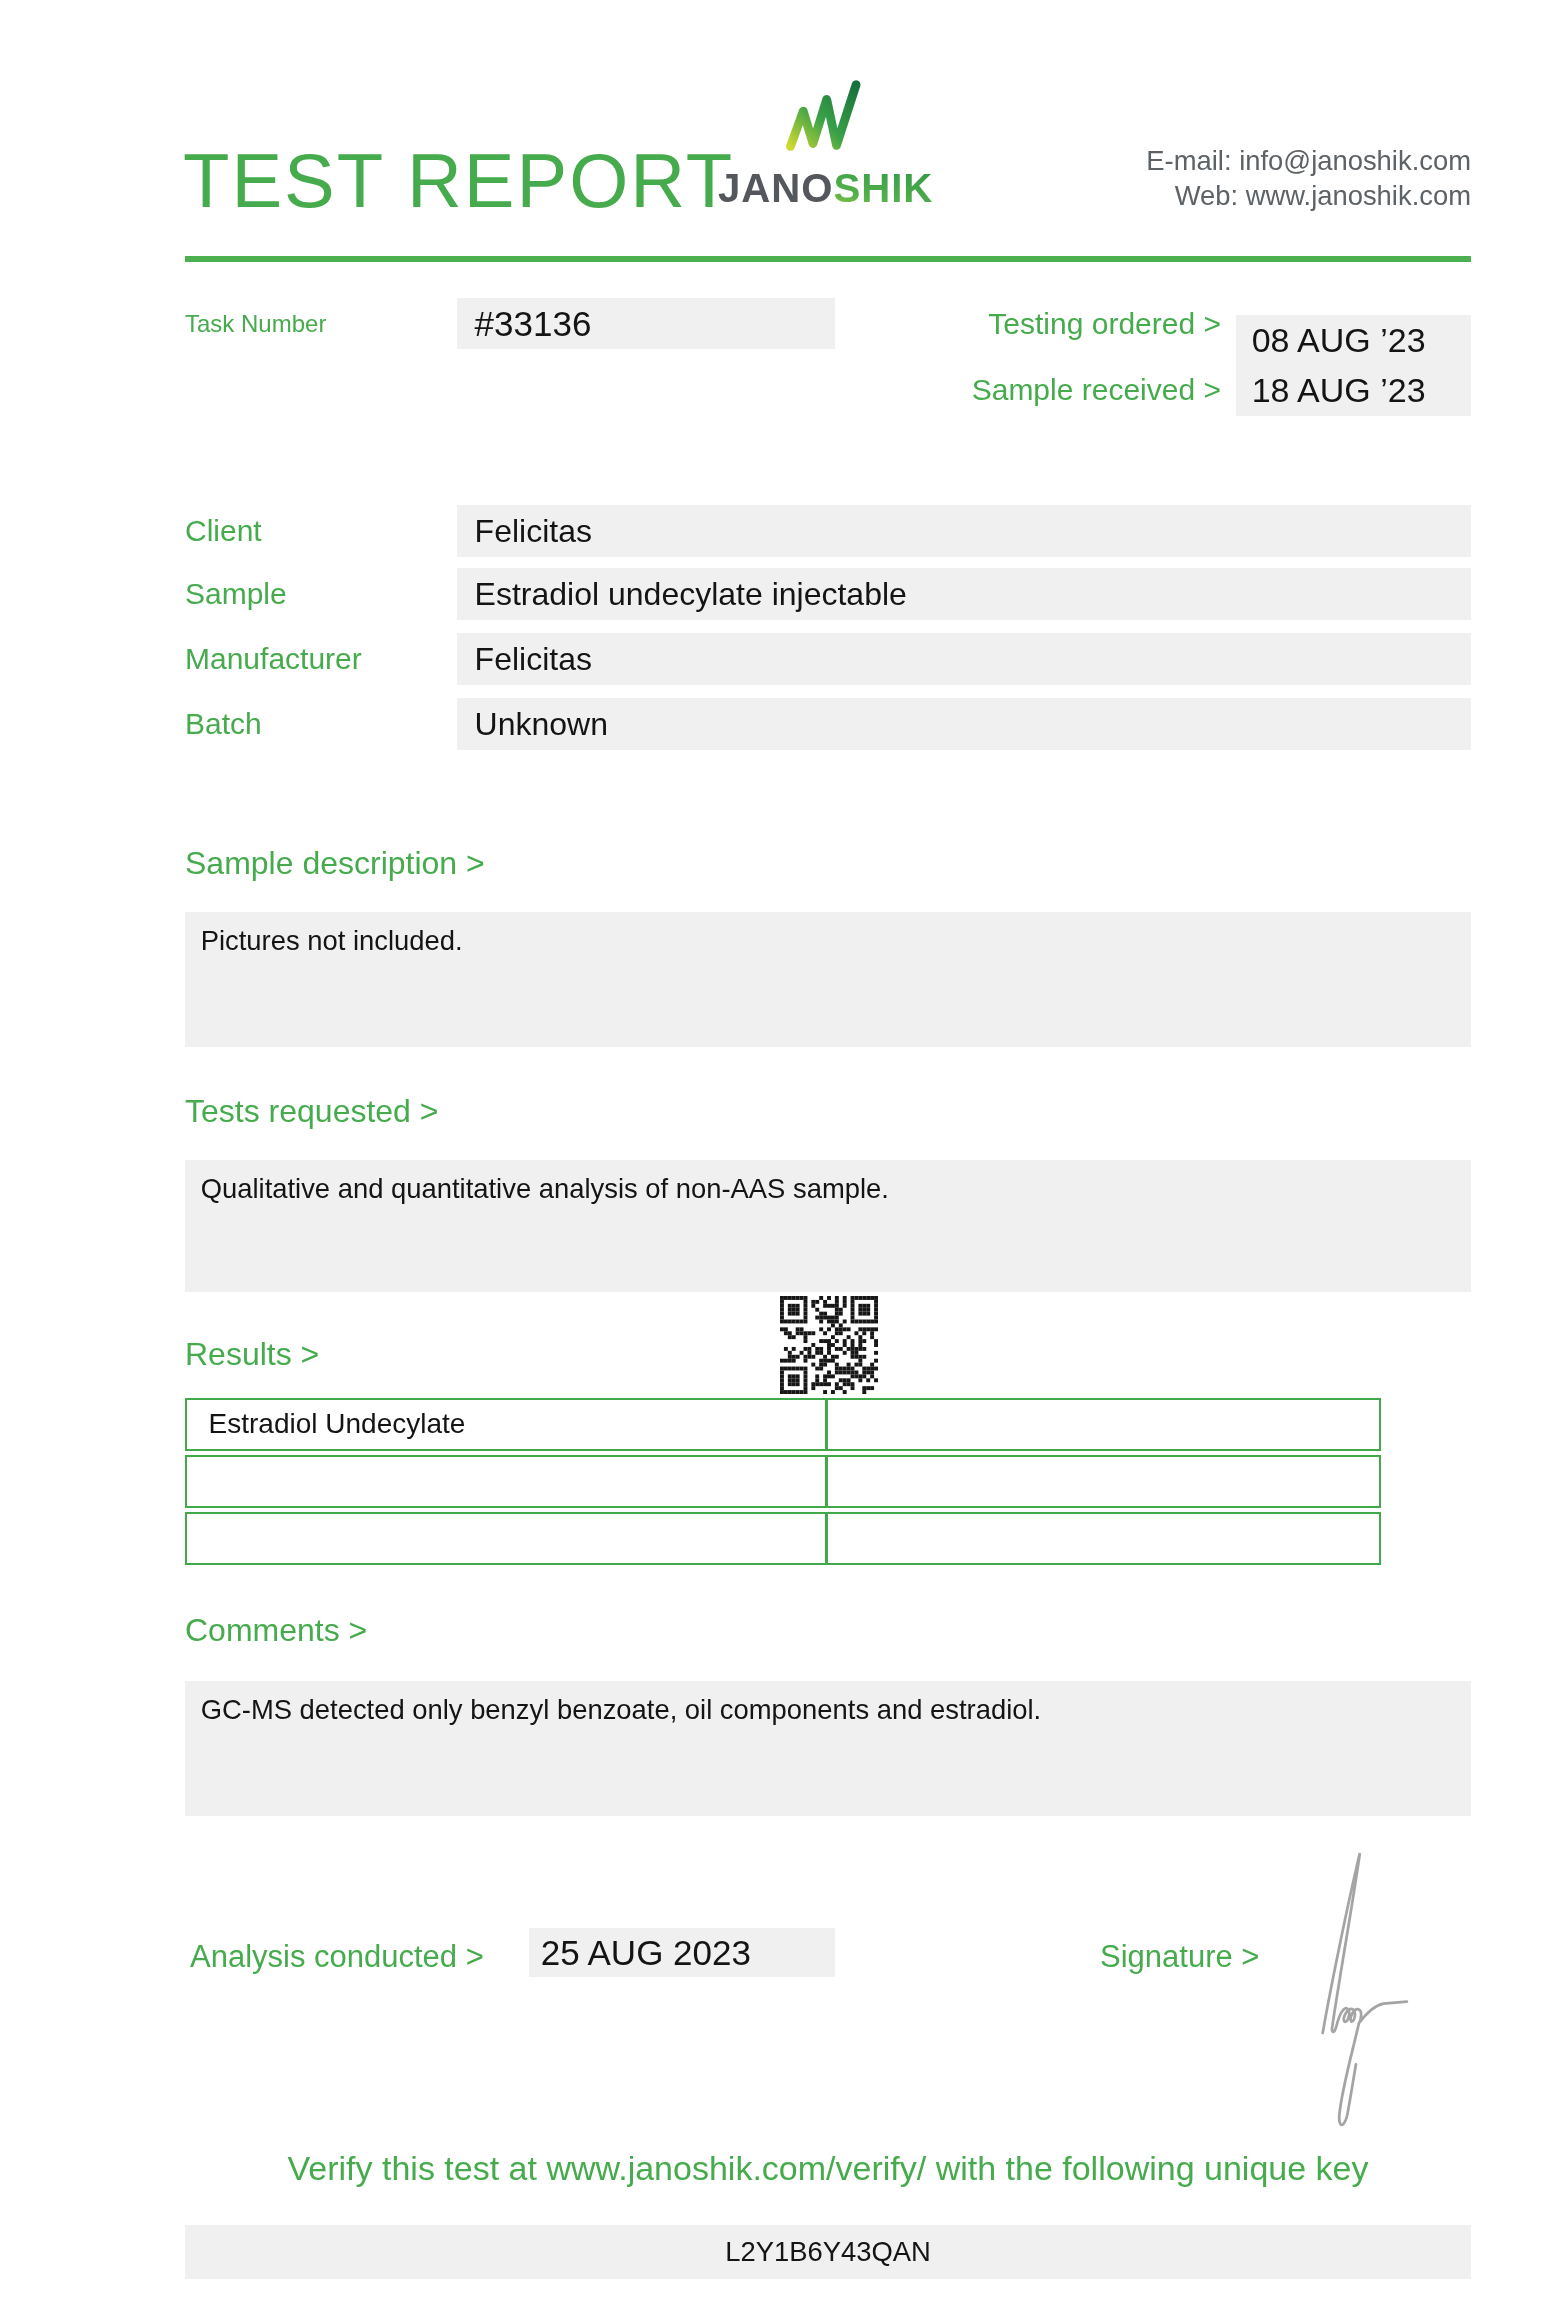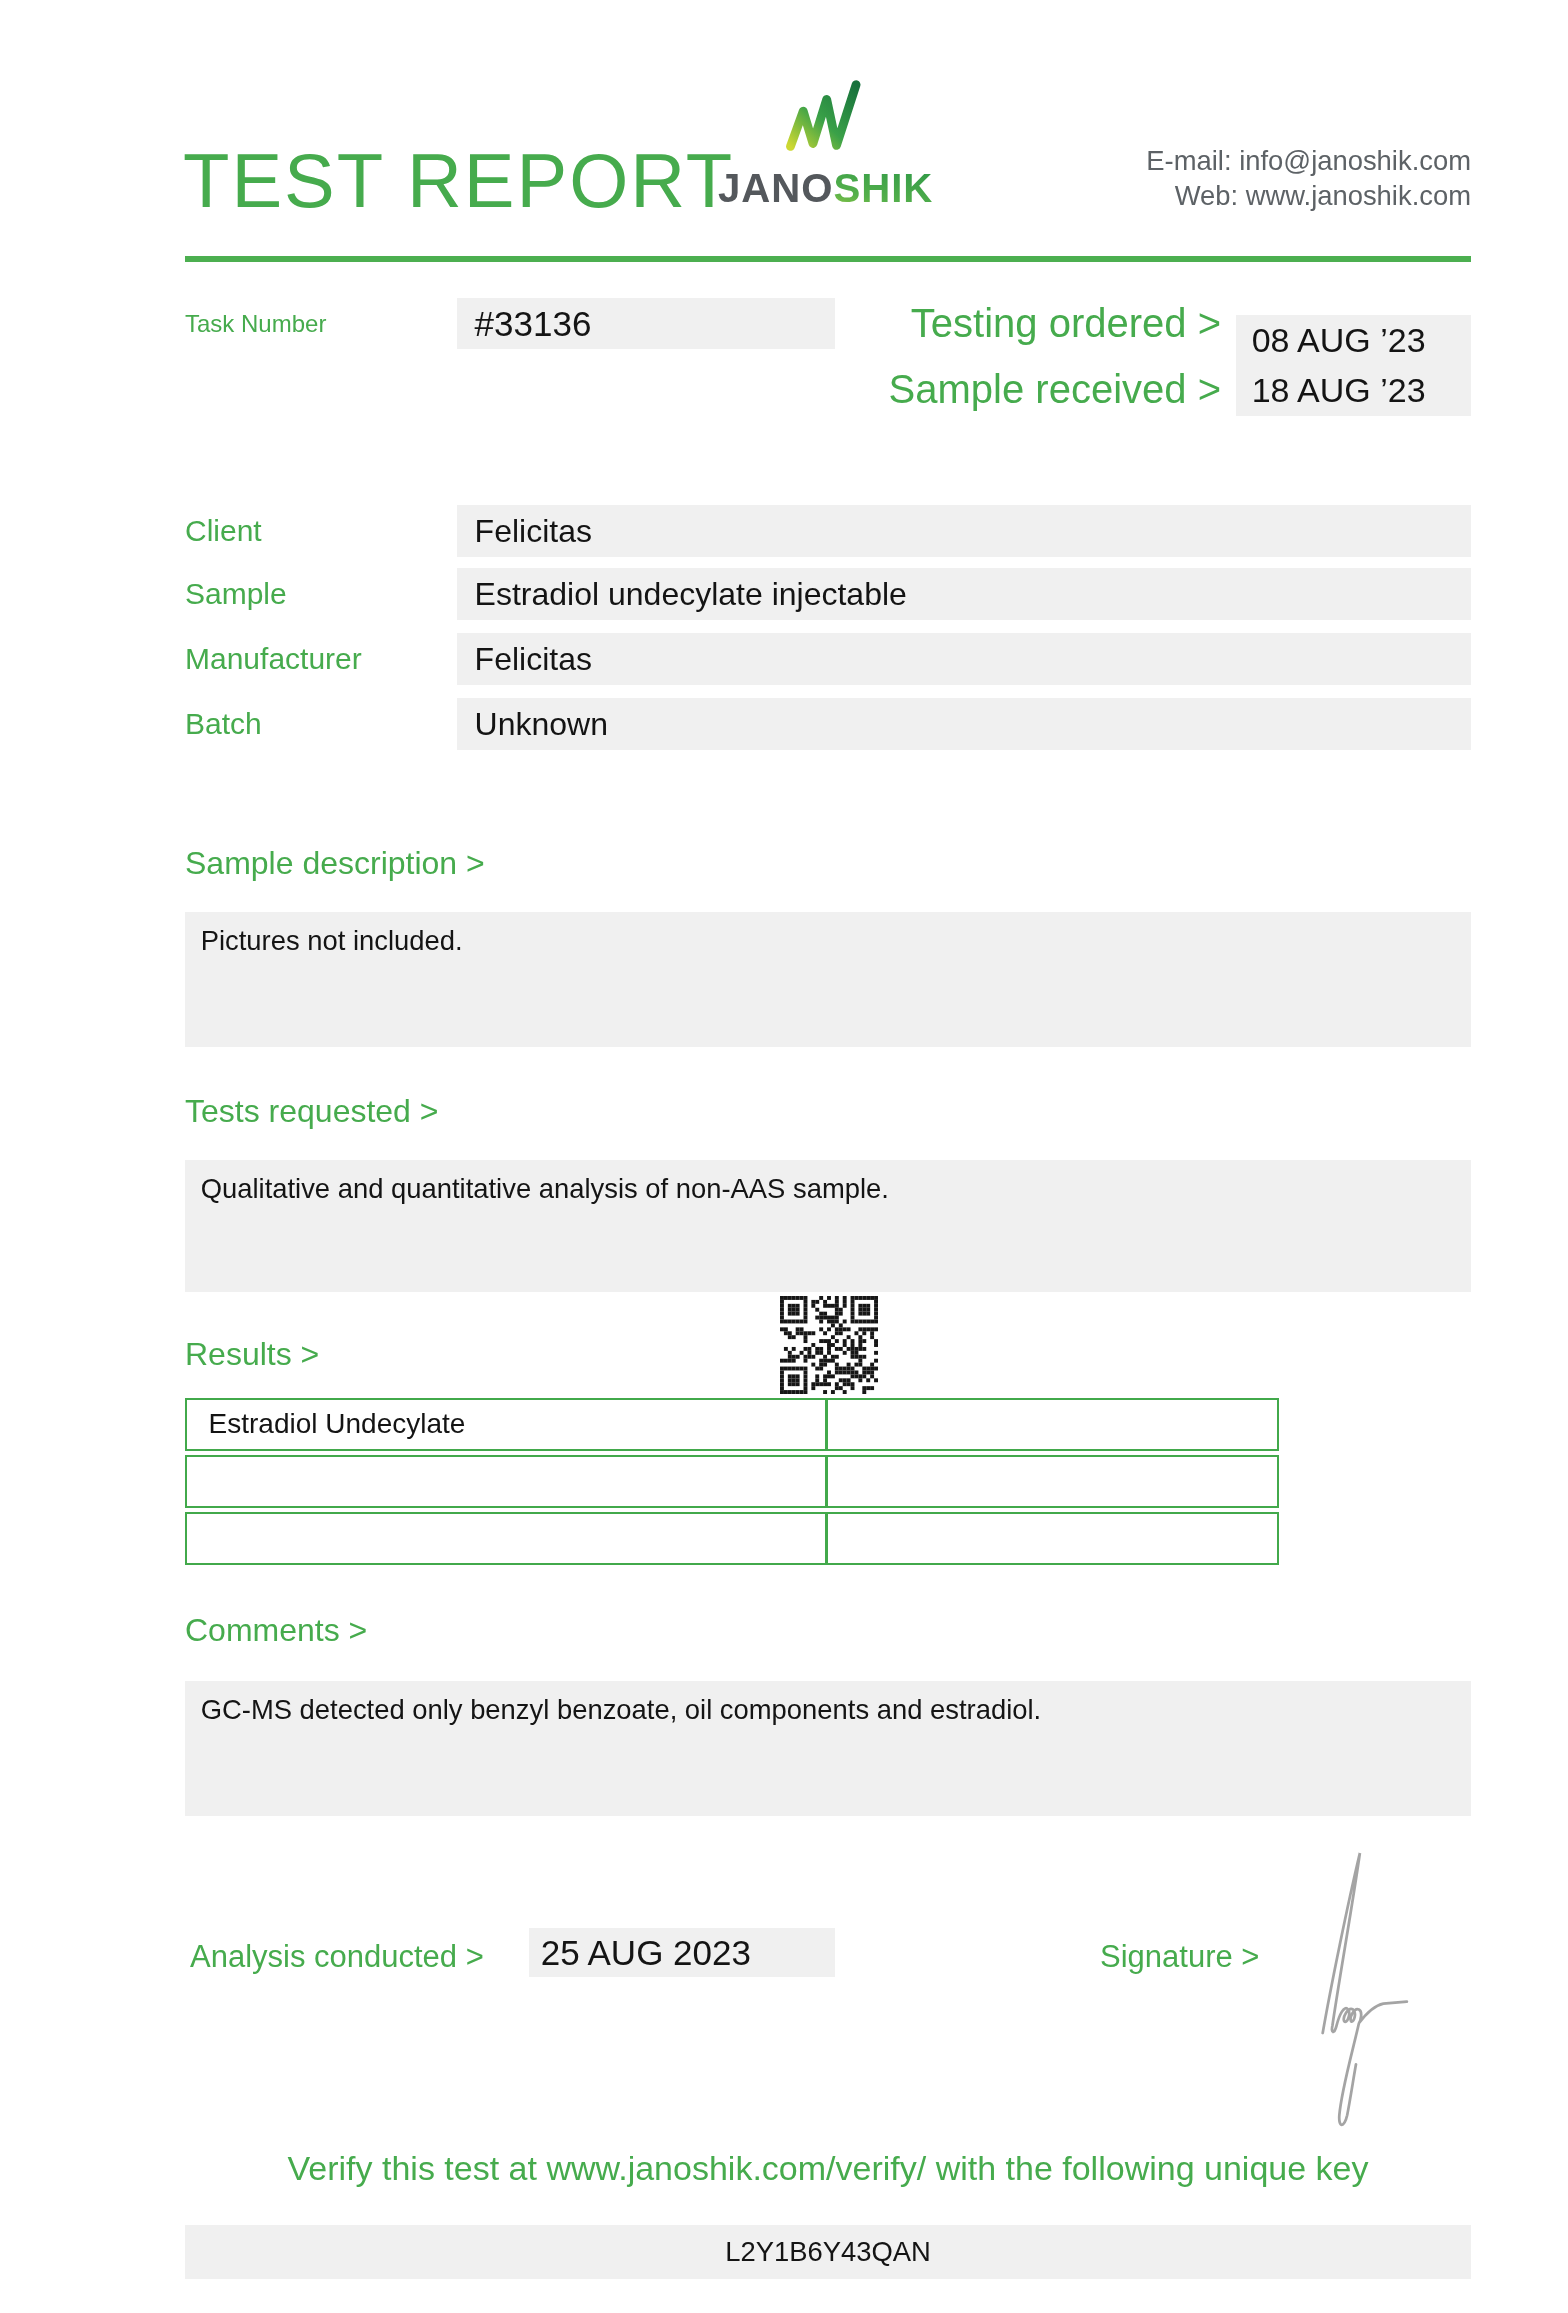--- a/index.html
+++ b/index.html
@@ -20,38 +20,38 @@
   
   .title{left:143px;top:143px;font-size:76px;line-height:1;letter-spacing:2px;color:var(--green);font-weight:400;}
   .contact{right:137px;top:143px;text-align:right;color:var(--gray-text);font-size:27.4px;line-height:35px;}
   .logo-svg{left:674px;top:69px;}
   .rule{left:145px;top:256px;width:1286px;height:5.9px;background:var(--rule-green);}
 
   
   .task-label{left:145px;top:306px;font-size:24px;line-height:35px;color:var(--green);}
   .task-box{left:417px;top:298px;width:378px;height:51px;background:var(--gray-box);}
   .task-box span{display:block;padding-left:17.6px;font-size:35px;line-height:51px;color:var(--ink);}
-  .date-label{width:338px;text-align:right;font-size:40px;line-height:35px;color:var(--green);left:843px;}
+  .date-label{width:338px;text-align:right;font-size:30px;line-height:35px;color:var(--green);left:843px;}
   .date-label.row1{top:306px;} .date-label.row2{top:372px;}
   .date-box{left:1196px;width:235px;height:51px;background:var(--gray-box);}
   .date-box.row1{top:315px;} .date-box.row2{top:365px;}
   .date-box span{display:block;padding-left:15.7px;font-size:34px;line-height:51px;}
 
   
   .field-label{left:145px;font-size:30px;line-height:52px;color:var(--green);}
   .field-box{left:417px;width:1014px;height:52px;background:var(--gray-box);}
   .field-box span{display:block;padding-left:17.6px;font-size:32px;line-height:52px;}
 
   
   .sec-heading{left:145px;font-size:32px;line-height:37px;color:var(--green);}
   .sec-box{left:145px;width:1286px;background:var(--gray-box);}
   .sec-box p{padding:11.8px 15.7px;font-size:27.4px;line-height:33px;color:var(--ink);}
 
   
-  .results-table{left:145px;top:1398px;width:1094px;display:flex;flex-direction:column;gap:3.9px;}
+  .results-table{left:145px;top:1398px;width:1196px;display:flex;flex-direction:column;gap:3.9px;}
   .r-row{display:flex;height:53px;border:2.9px solid var(--border-green);background:#fff;}
   .r-cell{font-size:28px;line-height:47px;padding-left:21.6px;overflow:hidden;white-space:nowrap;}
   .r-cell.left{width:641px;border-right:3.9px solid var(--border-green);}
   .r-cell.right{flex:1;}
 
   
   .qr{left:740px;top:1296px;}
 
   
   .analysis-label{left:150px;top:1939px;font-size:31px;line-height:35px;color:var(--green);}

